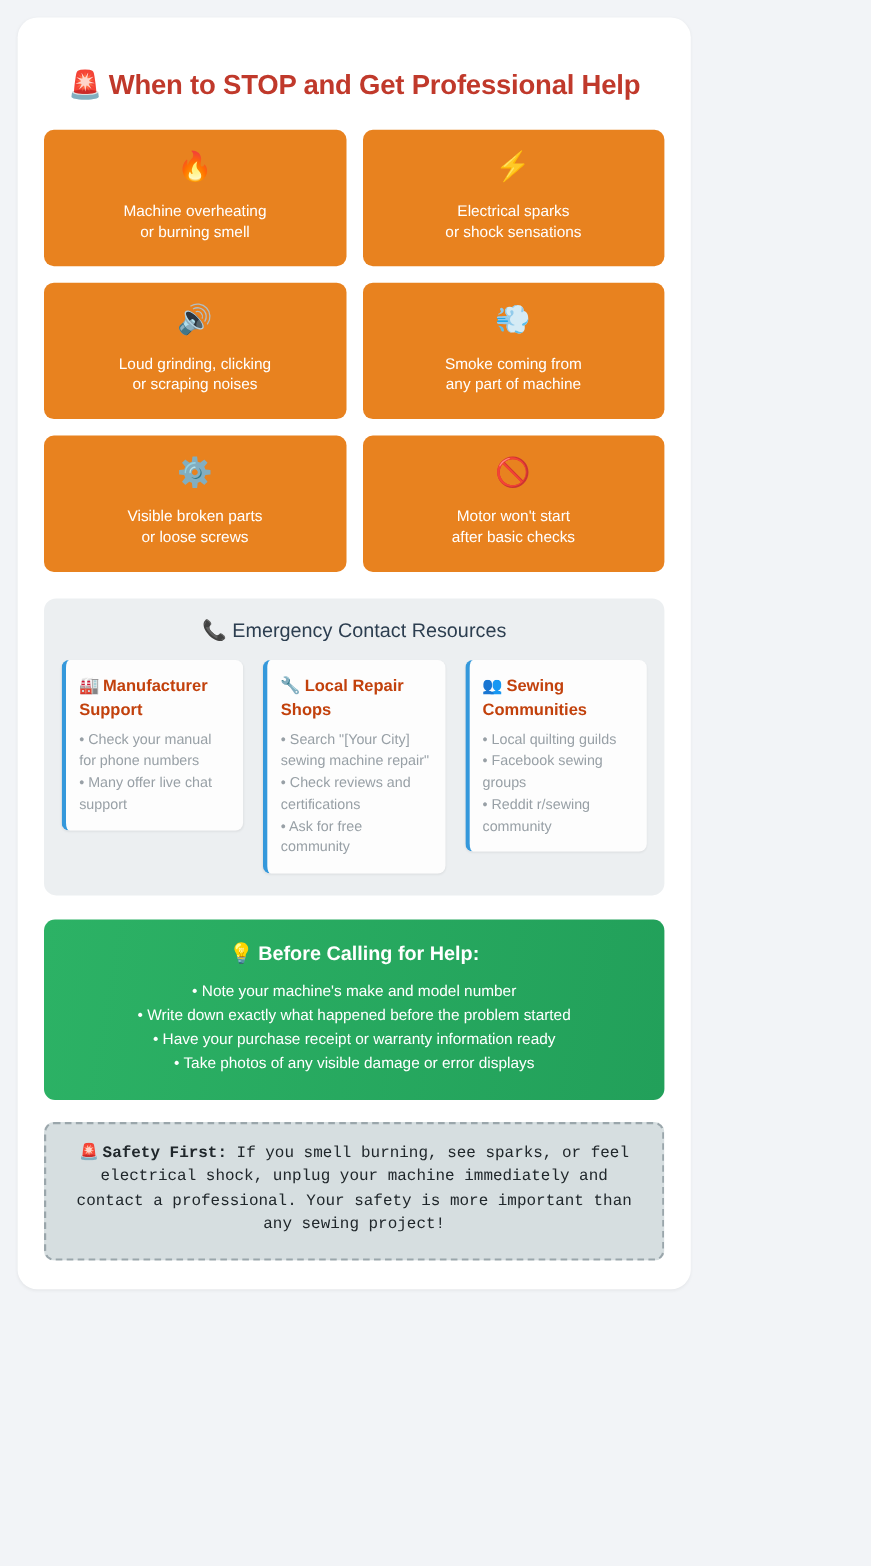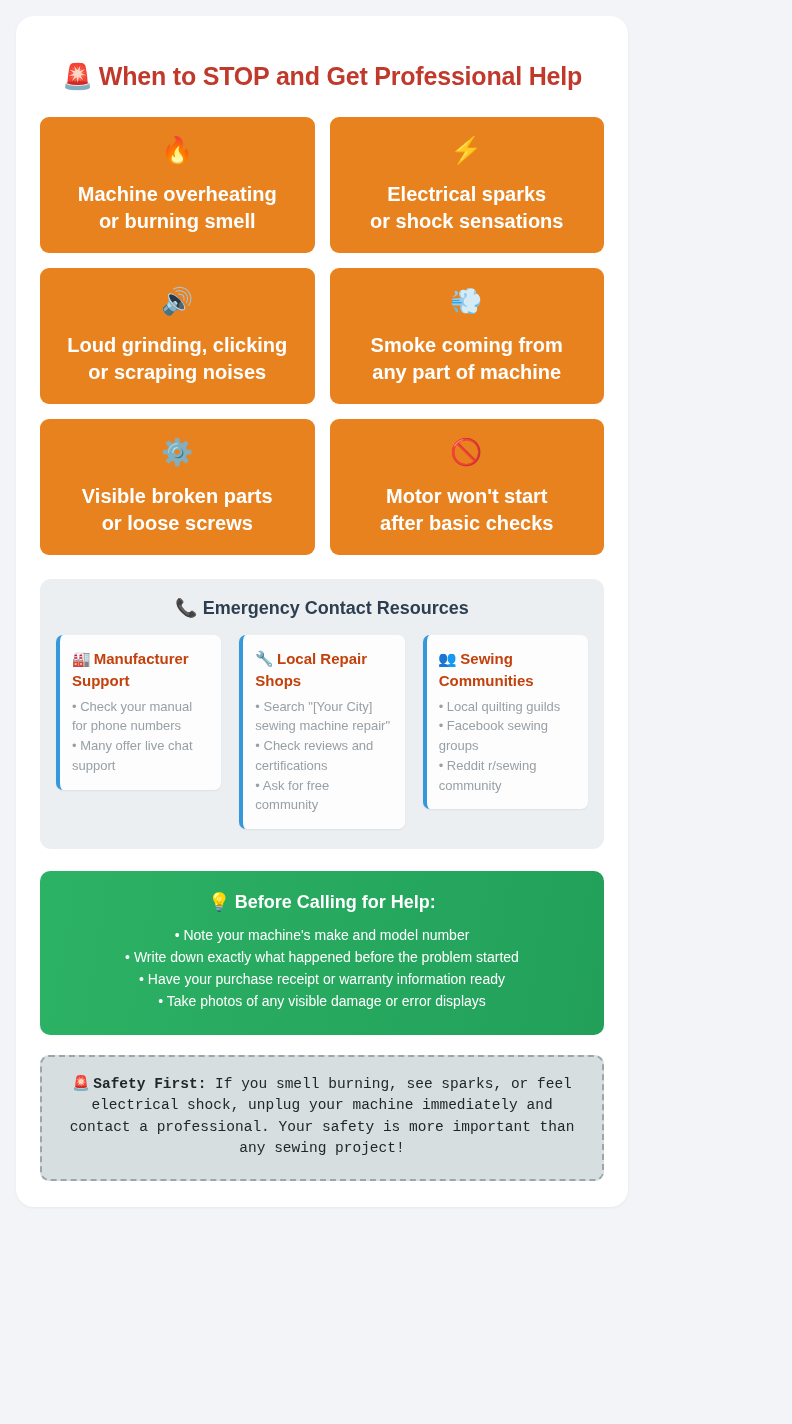--- a/index.html
+++ b/index.html
@@ -75,37 +75,37 @@
     flex-direction: column;
     align-items: center;
     justify-content: flex-start;
   }
   .warn-icon {
     font-size: 26px;
     line-height: 1;
     margin-bottom: 18px;
   }
   .warn-text {
-    font-size: 20px;
-    font-weight: bold;
+    font-size: 14px;
+    font-weight: normal;
     line-height: 1.35;
     white-space: pre-line;
   }
 
   
   .resources {
     background: #eceff1;
     border-radius: 11px;
     padding: 18px 16px 20px 16px;
     margin-bottom: 22px;
   }
   .resources-title {
     text-align: center;
     font-size: 18px;
-    font-weight: bold;
+    font-weight: normal;
     color: #2c3e50;
     margin-bottom: 16px;
   }
   .resources-title .emoji { margin-right: 5px; }
 
   .res-grid {
     display: grid;
     grid-template-columns: 1fr 1fr 1fr;
     gap: 18px;
     align-items: start;

